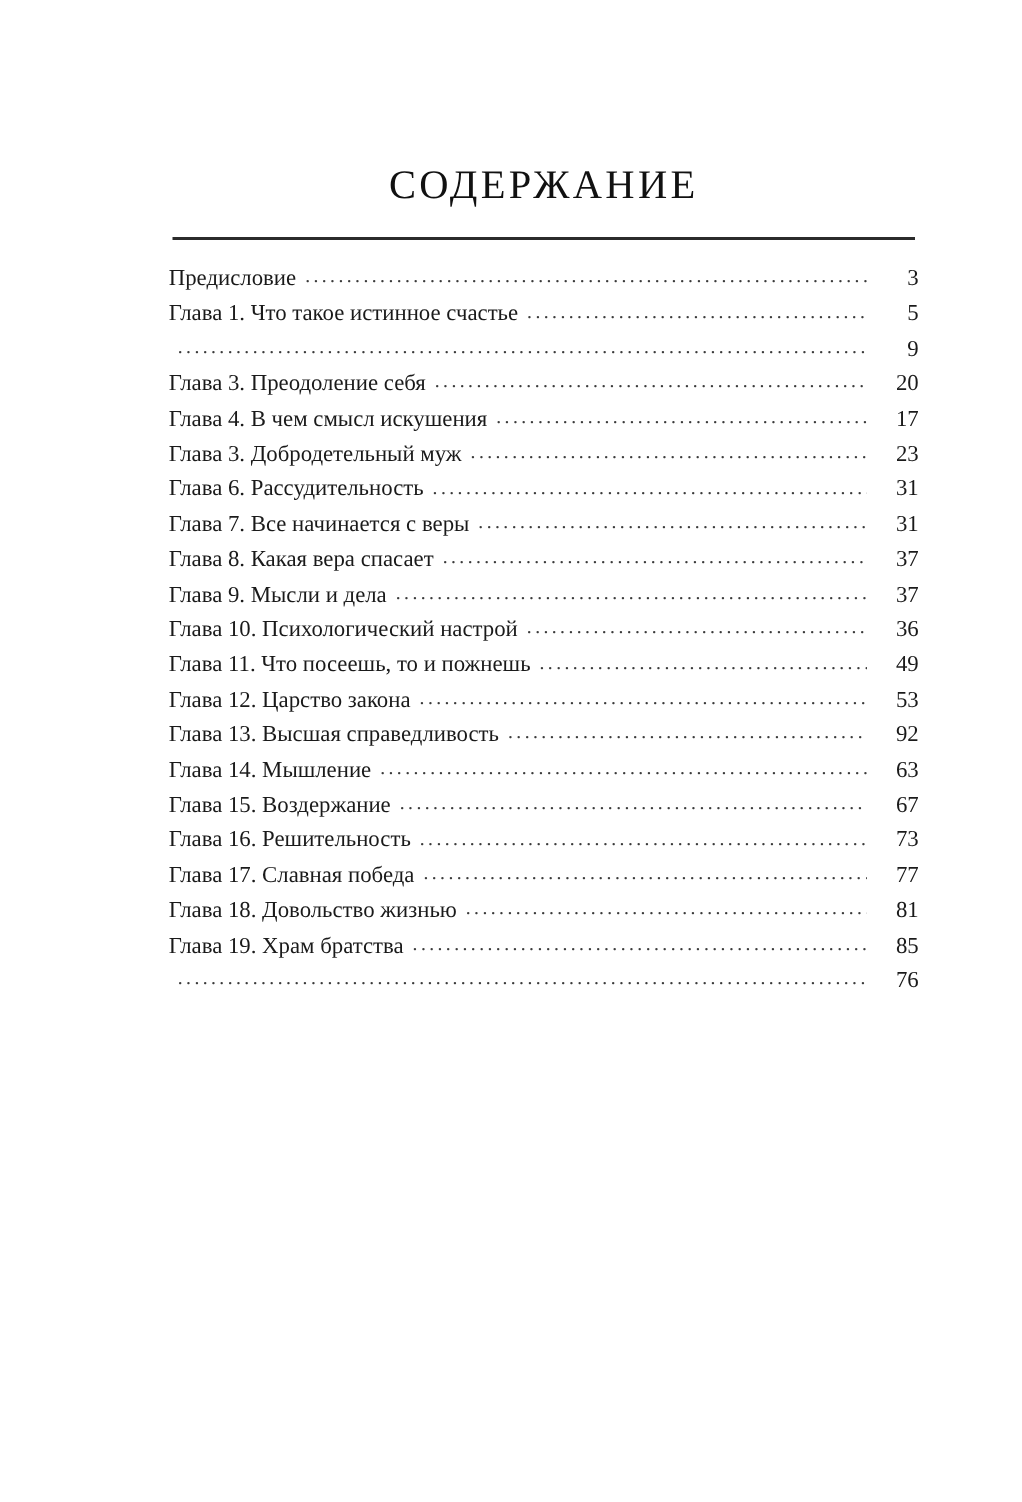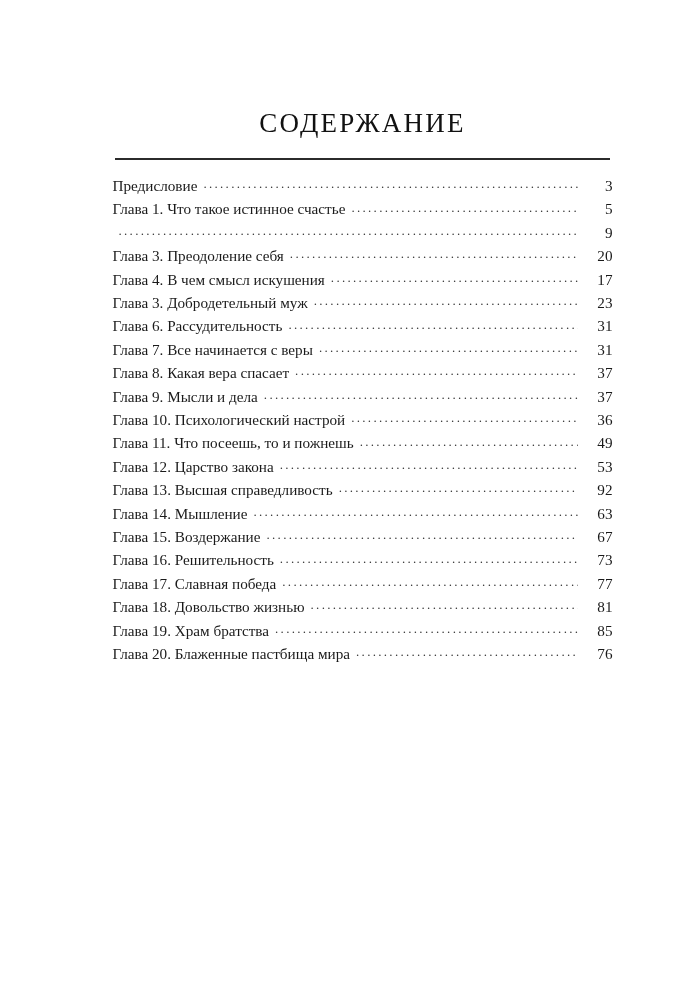--- a/index.html
+++ b/index.html
@@ -174,18 +174,17 @@
         <span class="toc-label">Глава 18. Довольство жизнью</span>
         <span class="toc-dots">..................................................................................................................</span>
         <span class="toc-page">81</span>
       </li>
       <li class="toc-row">
         <span class="toc-label">Глава 19. Храм братства</span>
         <span class="toc-dots">..................................................................................................................</span>
         <span class="toc-page">85</span>
       </li>
       <li class="toc-row">
-        <span class="toc-label">Глава 20. Блаженные пастбища мира</span>
         <span class="toc-dots">..................................................................................................................</span>
         <span class="toc-page">76</span>
       </li>
     </ul>
 </div>
 
 </body></html>

